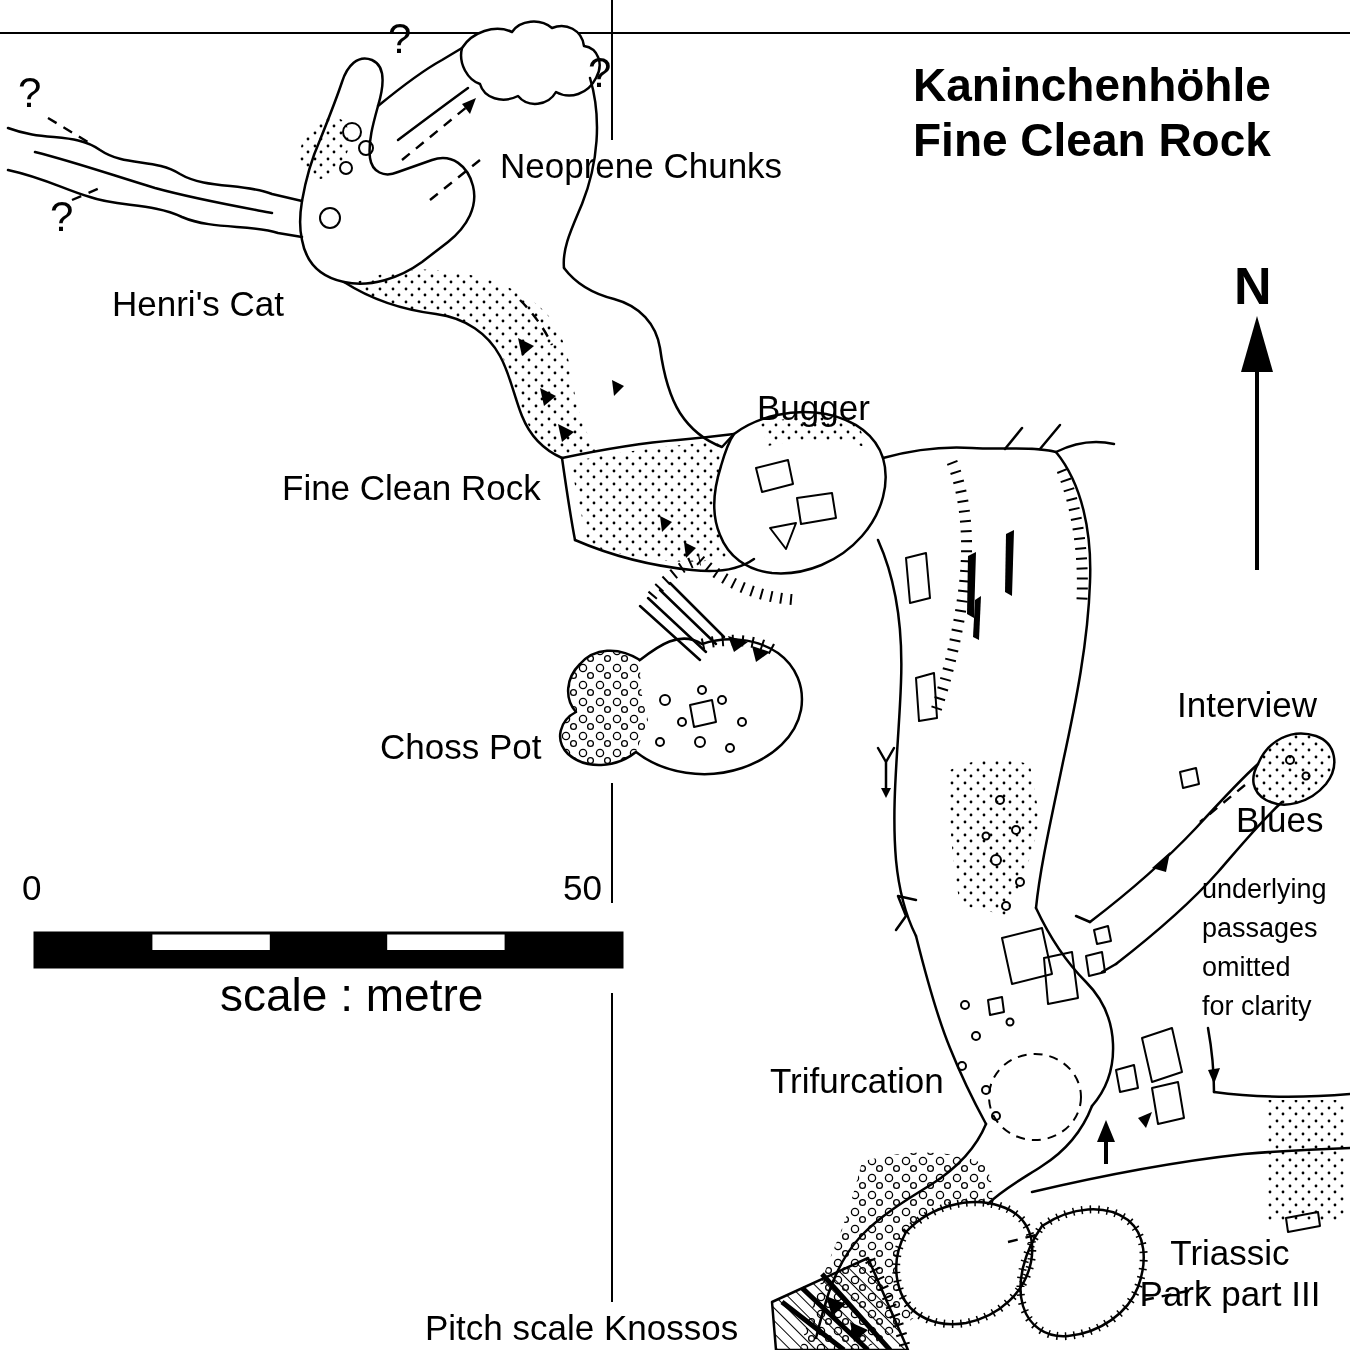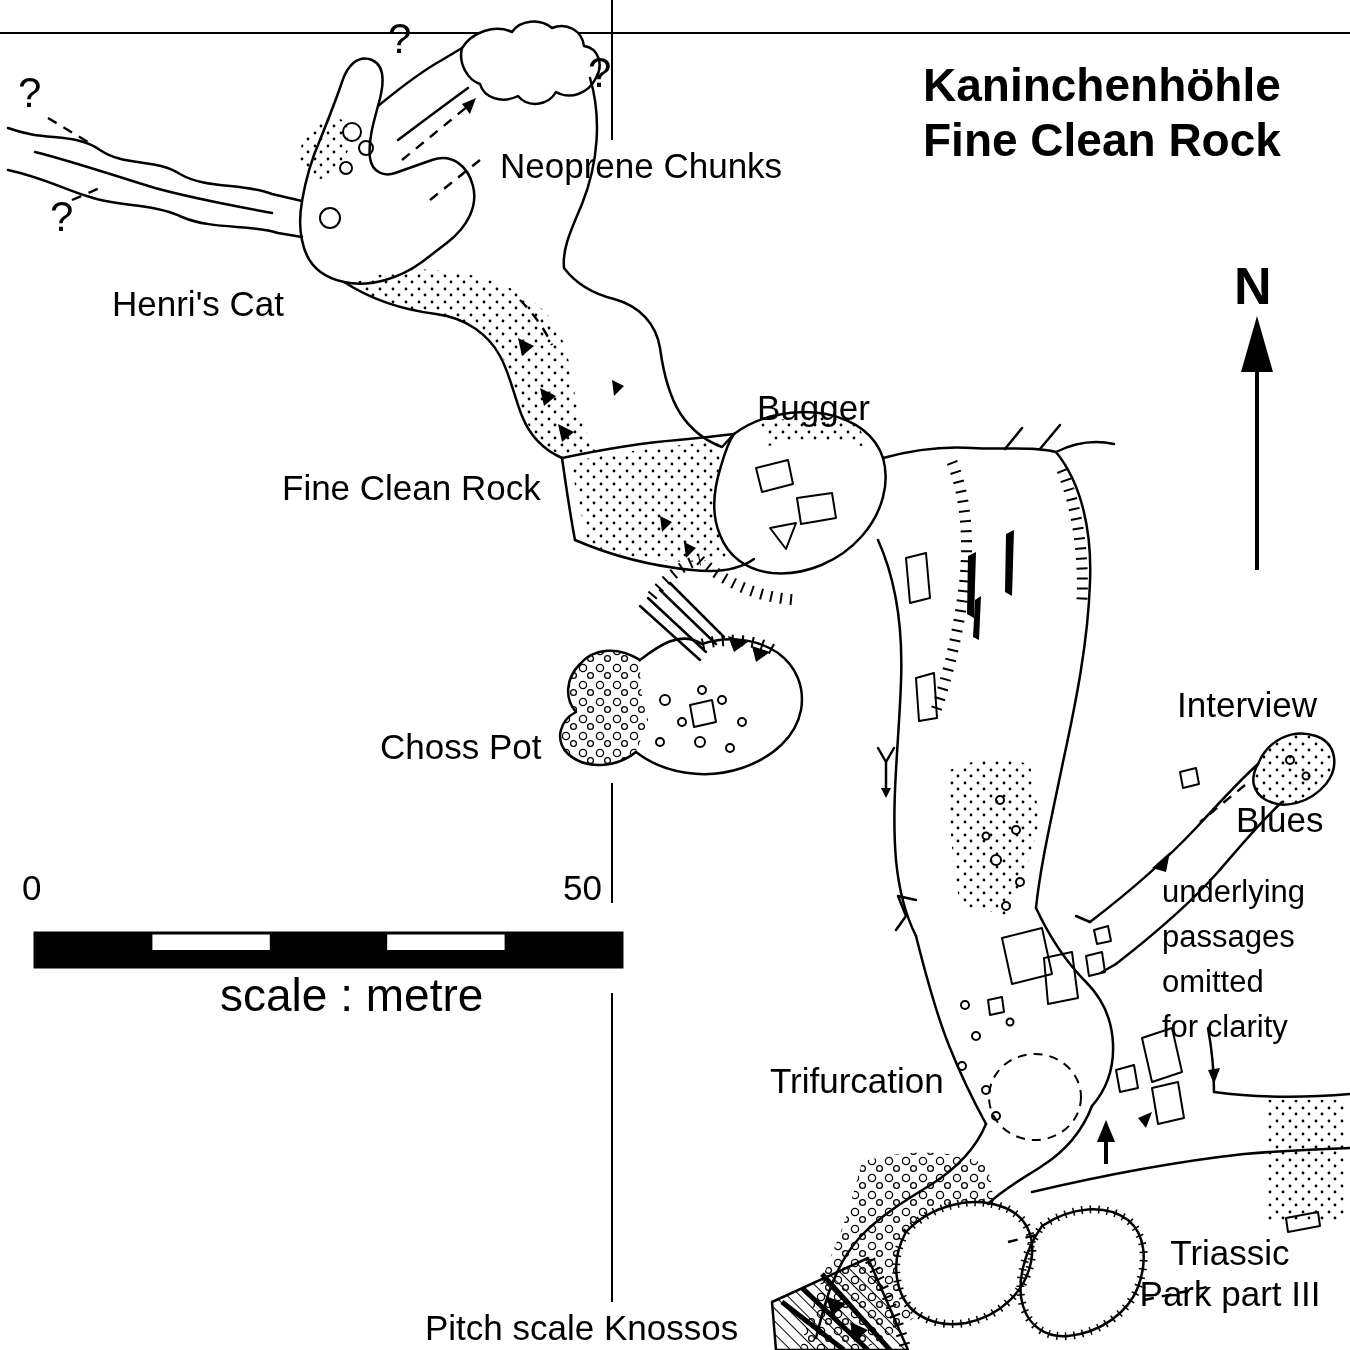--- a/index.html
+++ b/index.html
@@ -3,23 +3,23 @@
 <meta charset="utf-8">
 <style>
   html,body{margin:0;padding:0;background:#ffffff;}
   #canvas{
     position:relative;width:1350px;height:1350px;background:#ffffff;
     font-family:"Liberation Sans",sans-serif;color:#000;overflow:hidden;
   }
   #drawing{position:absolute;left:0;top:0;}
   .lbl{position:absolute;font-size:35px;white-space:nowrap;line-height:1;}
   .qmark{position:absolute;font-size:42px;line-height:1;}
-  .title{position:absolute;left:913px;top:58px;font-size:46px;font-weight:bold;line-height:1.2;white-space:nowrap;margin-left:10px;}
+  .title{position:absolute;left:913px;top:58px;font-size:46px;font-weight:bold;line-height:1.2;white-space:nowrap;}
   .north-label{position:absolute;left:1234px;top:260px;font-size:52px;font-weight:bold;line-height:1;}
-  .note{position:absolute;left:1162px;top:870px;font-size:31px;line-height:1.45;}
+  .note{position:absolute;left:1202px;top:870px;font-size:27px;line-height:1.45;}
   .scale-num{position:absolute;font-size:35px;line-height:1;}
   .scale-caption{position:absolute;left:220px;top:972px;font-size:46px;line-height:1;}
   .triassic{position:absolute;left:1095px;top:1232px;width:270px;text-align:center;font-size:35px;line-height:1.18;}
 </style>
 </head>
 <body>
 
 <div id="canvas">
 
   <svg id="drawing" width="1350" height="1350" viewBox="0 0 1350 1350">

